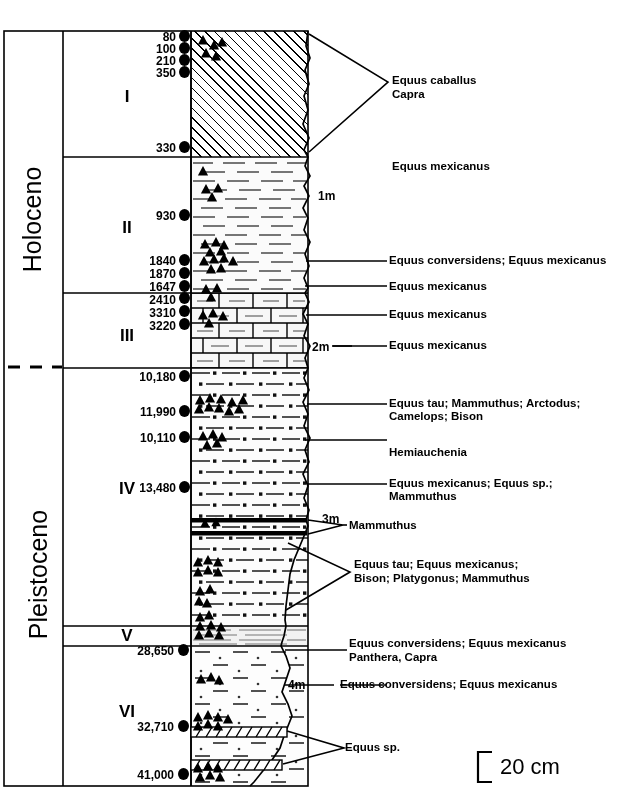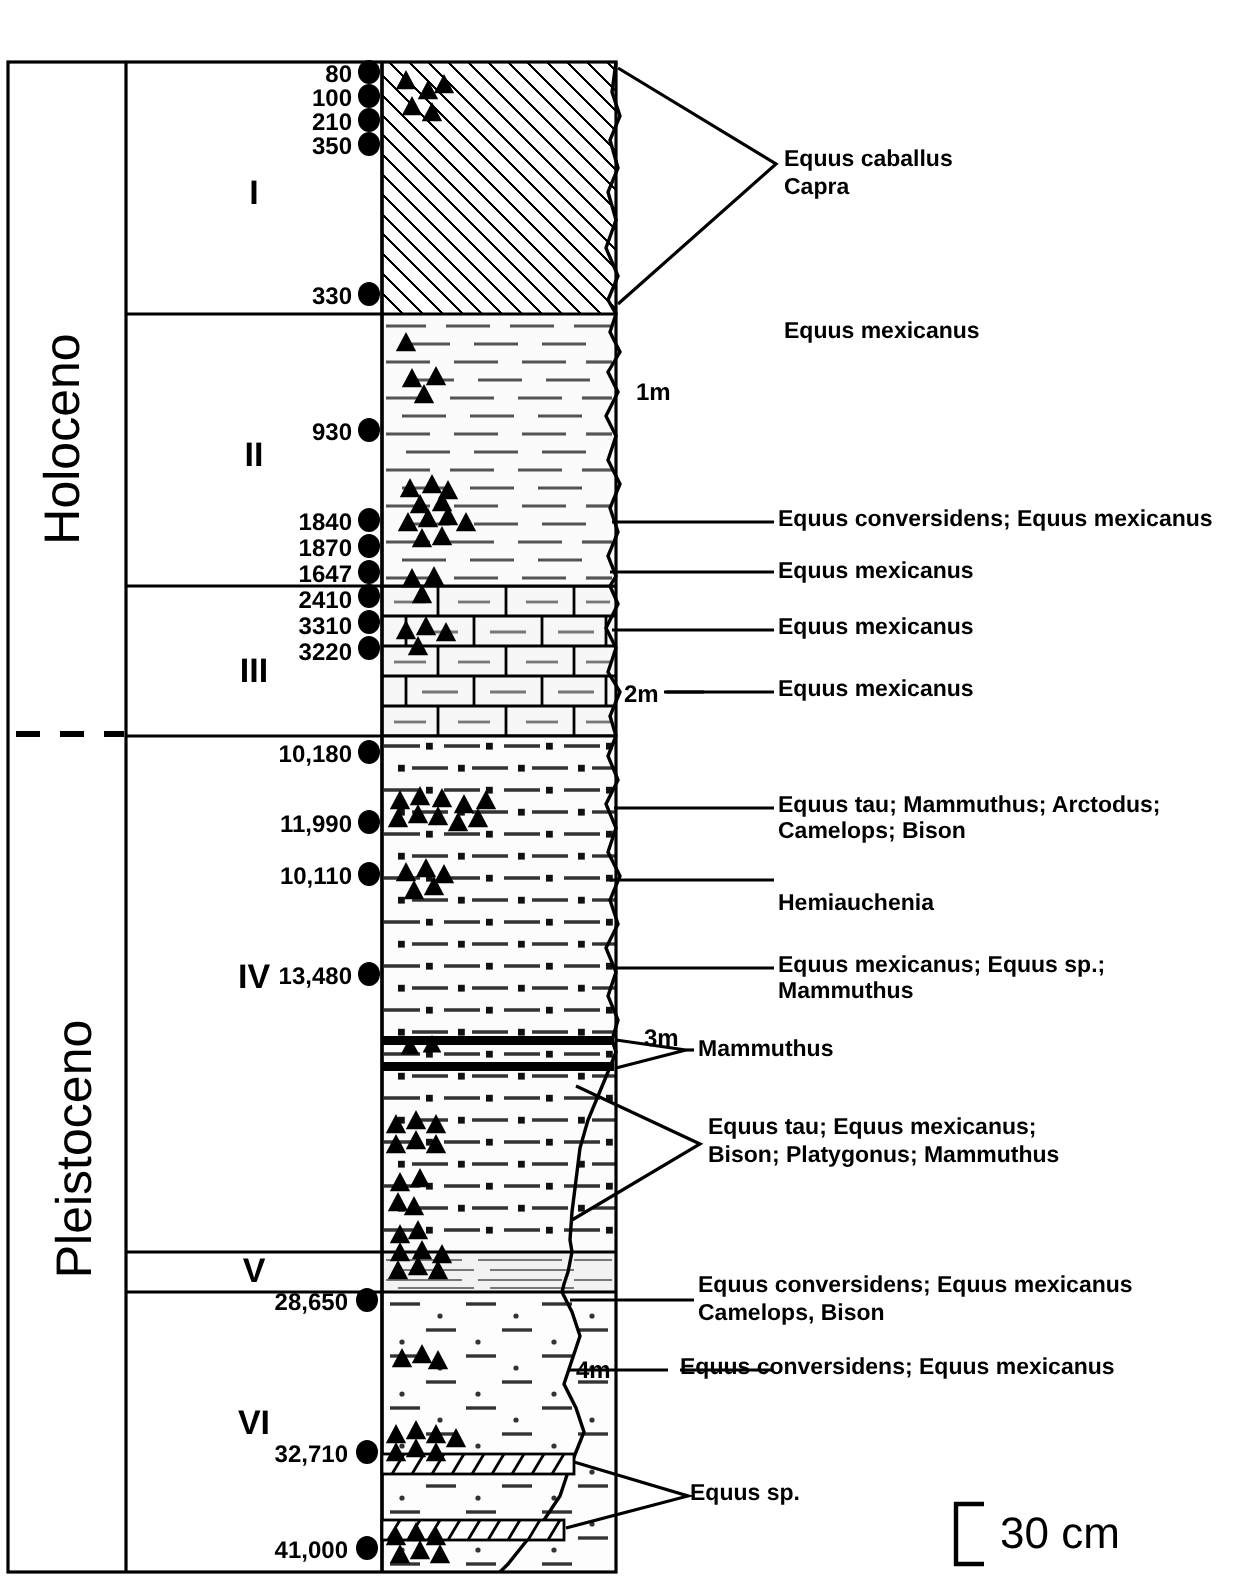--- a/index.html
+++ b/index.html
@@ -702,21 +702,21 @@
 
   <div class="anno" style="left:389px;top:477px;">Equus mexicanus; Equus sp.;</div>
   <div class="anno" style="left:389px;top:490px;">Mammuthus</div>
 
   <div class="anno" style="left:349px;top:519px;">Mammuthus</div>
 
   <div class="anno" style="left:354px;top:558px;">Equus tau; Equus mexicanus;</div>
   <div class="anno" style="left:354px;top:572px;"> Bison; Platygonus; Mammuthus</div>
 
   <div class="anno" style="left:349px;top:637px;">Equus conversidens; Equus mexicanus</div>
-  <div class="anno" style="left:349px;top:651px;">  Camelops, Bison</div>
+  <div class="anno" style="left:349px;top:651px;">  Panthera, Capra</div>
 
   <div class="anno" style="left:340px;top:678px;">Equus conversidens; Equus mexicanus</div>
 
   <div class="anno" style="left:345px;top:741px;">Equus sp.</div>
 
-  <div id="scale-text">30 cm</div>
+  <div id="scale-text">20 cm</div>
 
 </div>
 
 </body></html>

